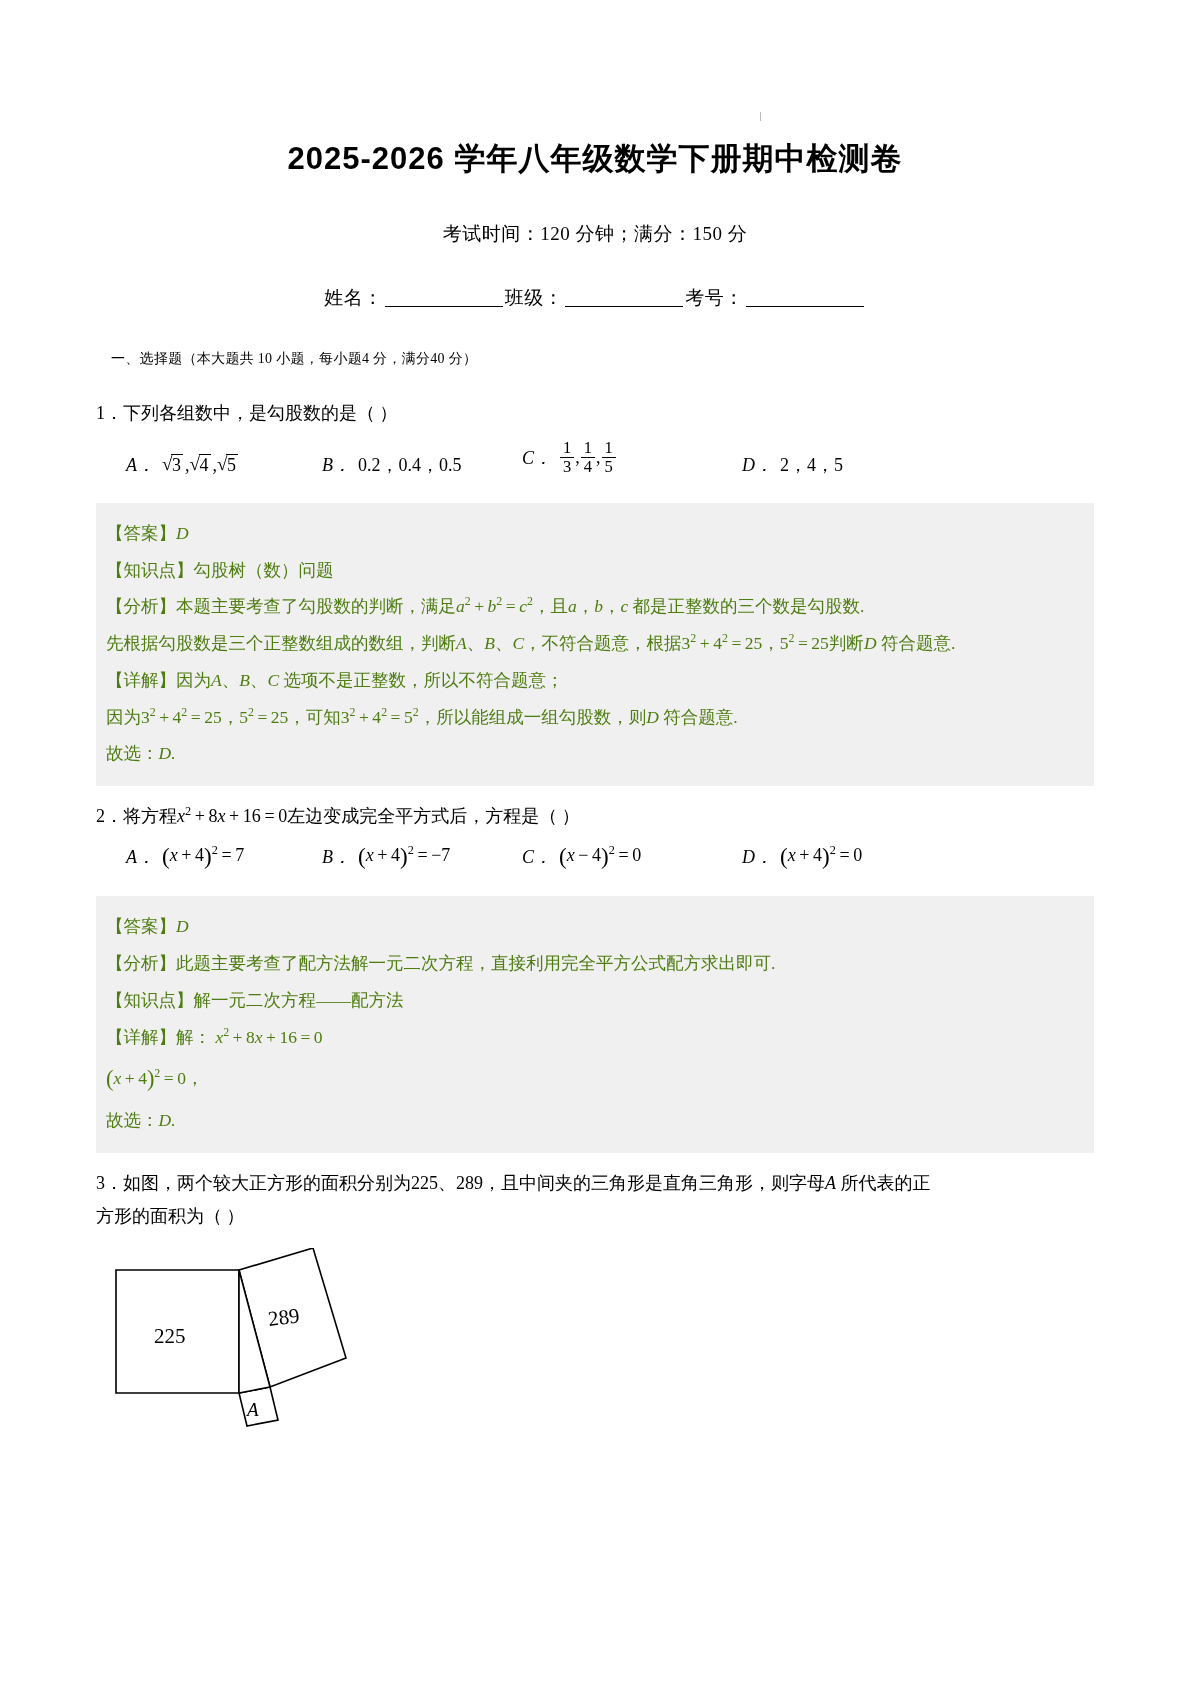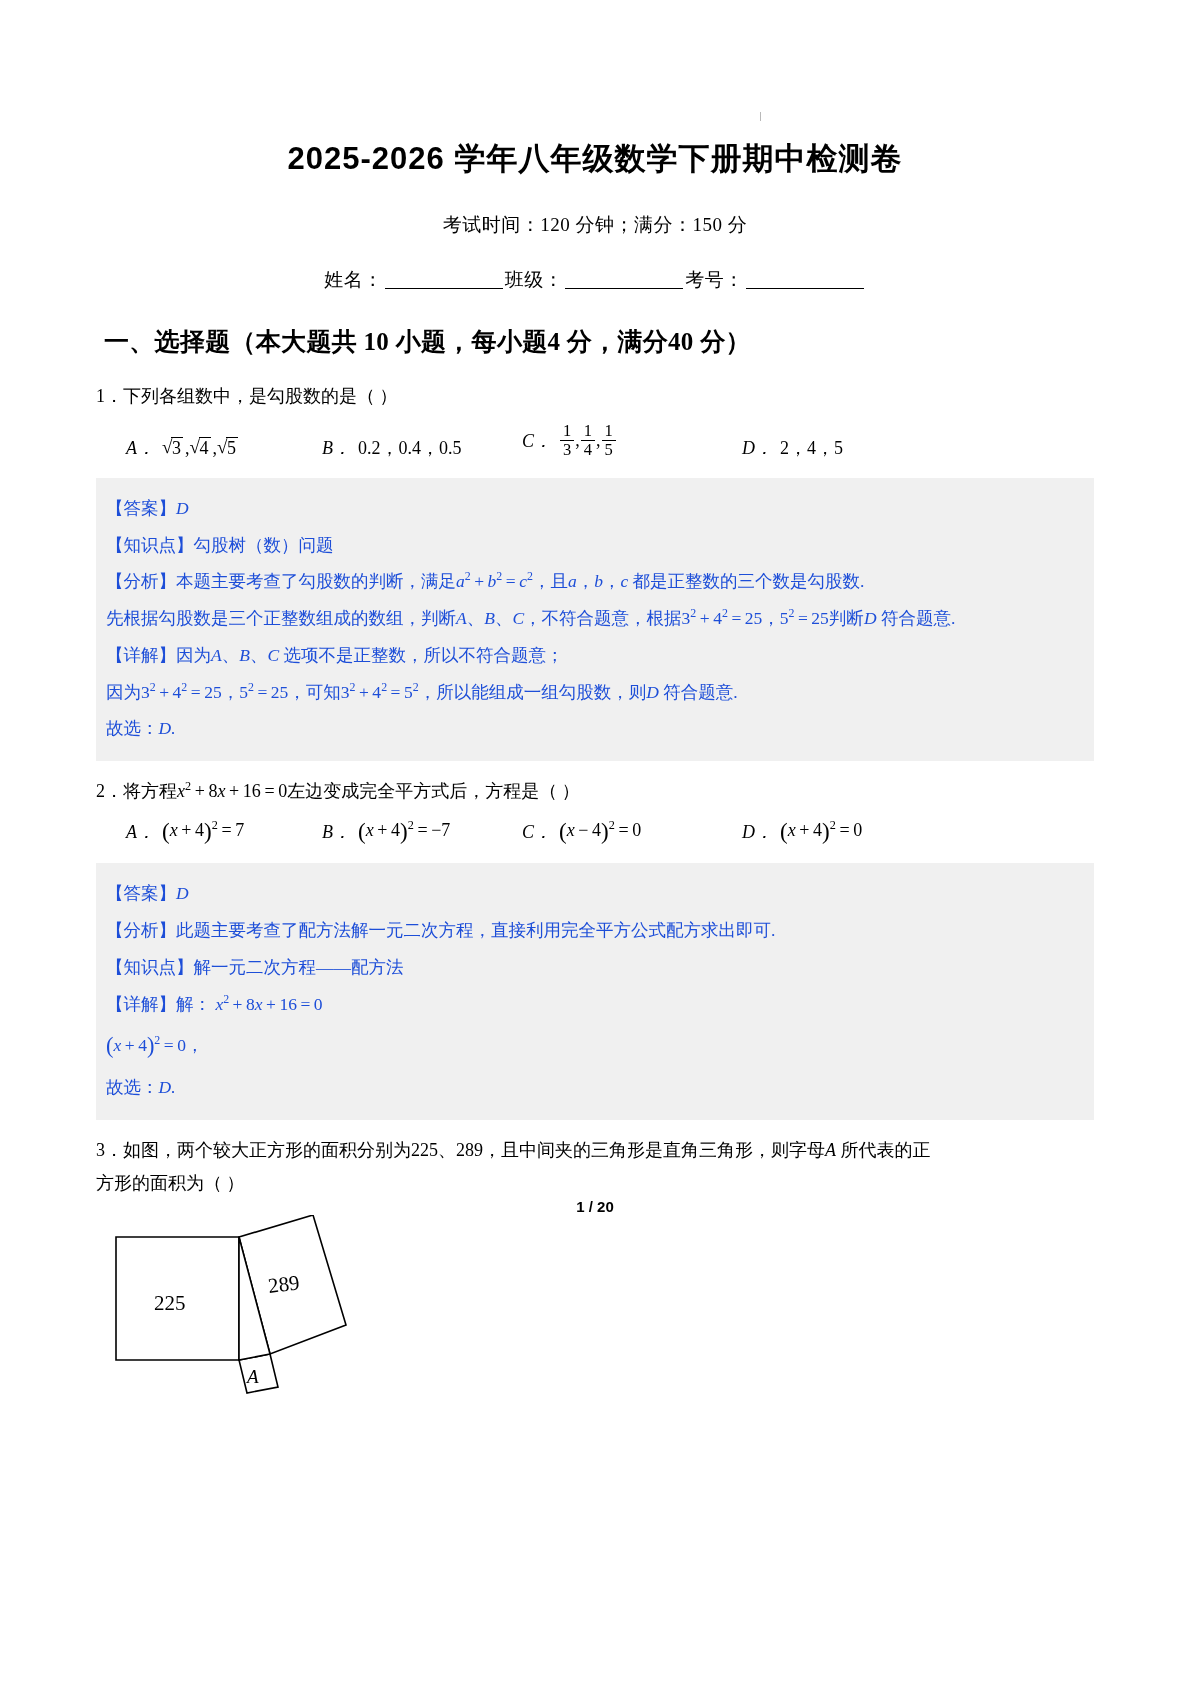--- a/index.html
+++ b/index.html
@@ -30,21 +30,21 @@
     font-weight: bold;
     font-size: 31px;
     letter-spacing: 1px;
     margin: 0;
     padding-top: 140px;
     line-height: 1.25;
   }
   .doc-subtitle {
     text-align: center;
     font-size: 19px;
-    margin: 7px;
+    margin: 16px;
     padding-top: 26px;
     letter-spacing: .5px;
   }
   .id-line {
     text-align: center;
     font-size: 19px;
     margin: 0;
     padding-top: 22px;
     letter-spacing: .5px;
     font-family: Liberation Serif, serif;
@@ -52,23 +52,23 @@
   .blank-rule {
     display: inline-block;
     width: 118px;
     border-bottom: 1.4px solid #000;
     margin: 0 2px;
     vertical-align: -3px;
   }
 
   
   .section-heading {
-    font-weight: bold;
-    font-size: 25px;
-    margin: 8px;
+    font-weight: normal;
+    font-size: 14px;
+    margin: 15px;
     padding-top: 24px;
     letter-spacing: .3px;
   }
 
   
   .question {
     margin: 0;
   }
   .q-stem {
     font-size: 18px;
@@ -136,23 +136,23 @@
   .frac .num { padding: 0 3px; }
   .frac .den { border-top: 1.1px solid #000; padding: 0 3px; }
   .bigparen {
     font-size: 1.28em;
     vertical-align: -0.11em;
   }
 
   
   .answer-block {
     background: #f0f0f0;
-    color: #1d4ed8;
+    color: #4d7c0f;
     padding: 12px 16px 14px 10px;
-    margin-top: 14px;
+    margin-top: 22px;
     font-size: 17.5px;
     line-height: 2.1;
   }
   .answer-block .tag { font-weight: normal; }
   .answer-block p { margin: 0; }
   .answer-block .it { font-style: italic; }
 
   
   .figure-wrap {
     padding-top: 14px;
@@ -317,15 +317,14 @@
 
         <polygon points="133,22 164,139 133,145" fill="#ffffff" stroke="#000000" stroke-width="1.6"></polygon>
 
         <text x="48" y="95" font-family="Liberation Serif, serif" font-size="21" fill="#000000">225</text>
         <text x="163" y="78" font-family="Liberation Serif, serif" font-size="21" fill="#000000" transform="rotate(-7 163 78)">289</text>
         <text x="141" y="168" font-family="Liberation Serif, serif" font-size="19" font-style="italic" fill="#000000">A</text>
       </svg>
     </div>
   </div>
 
-  <div class="page-number">1 / 20</div>
 
 </div>
 
 </body></html>

